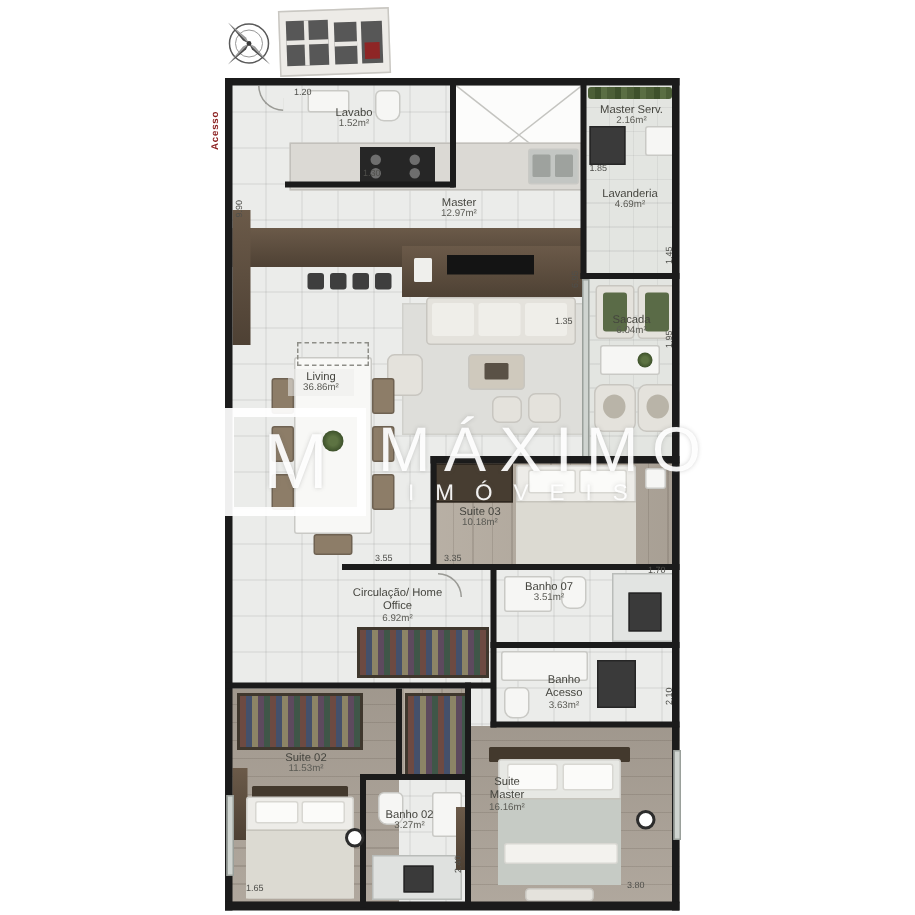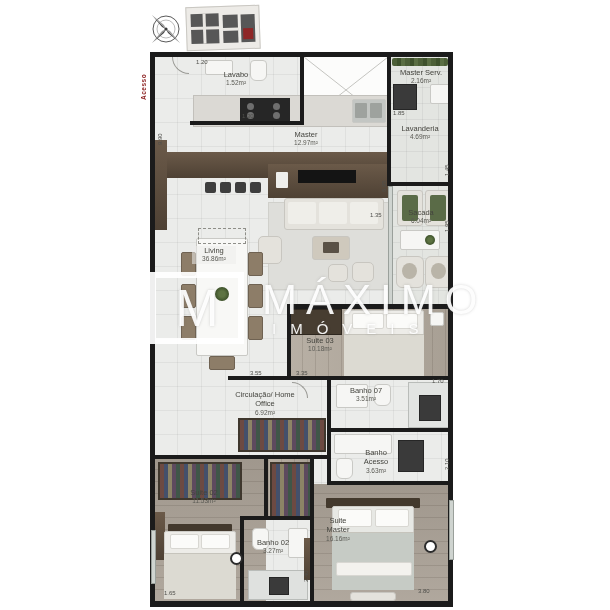--- a/index.html
+++ b/index.html
@@ -320,21 +320,21 @@
   <span class="rarea">6.92m²</span>
 </div>
 <div class="rlabel" style="left:340px;top:386px;width:52px;">
   <span class="rname">Banho 07</span>
   <span class="rarea">3.51m²</span>
 </div>
 <div class="rlabel" style="left:356px;top:448px;width:40px;">
   <span class="rname">Banho Acesso</span>
   <span class="rarea">3.63m²</span>
 </div>
-<div class="rlabel" style="left:182px;top:488px;width:44px;">
+<div class="rlabel" style="left:182px;top:500px;width:44px;">
   <span class="rname">Suite 02</span>
   <span class="rarea">11.53m²</span>
 </div>
 <div class="rlabel" style="left:248px;top:538px;width:50px;">
   <span class="rname">Banho 02</span>
   <span class="rarea">3.27m²</span>
 </div>
 <div class="rlabel" style="left:318px;top:516px;width:40px;">
   <span class="rname">Suite Master</span>
   <span class="rarea">16.16m²</span>
@@ -354,14 +354,14 @@
 <span class="dim vert" style="left:444px;top:470px;">2.10</span>
 <span class="dim vert" style="left:303px;top:582px;">2.40</span>
 <span class="dim" style="left:418px;top:588px;">3.80</span>
 <span class="dim" style="left:164px;top:590px;">1.65</span>
 
 <span class="acesso" style="left:140px;top:60px;height:40px;">Acesso</span>
 
 <div class="wm-box" style="left:150px;top:272px;width:82px;height:60px;">
   <span>M</span>
 </div>
-<div class="wm wm-title" style="left:262px;top:276px;">MÁXIMO</div>
+<div class="wm wm-title" style="left:252px;top:276px;">MÁXIMO</div>
 <div class="wm wm-sub" style="left:272px;top:320px;">IMÓVEIS</div>
 
 </body></html>

